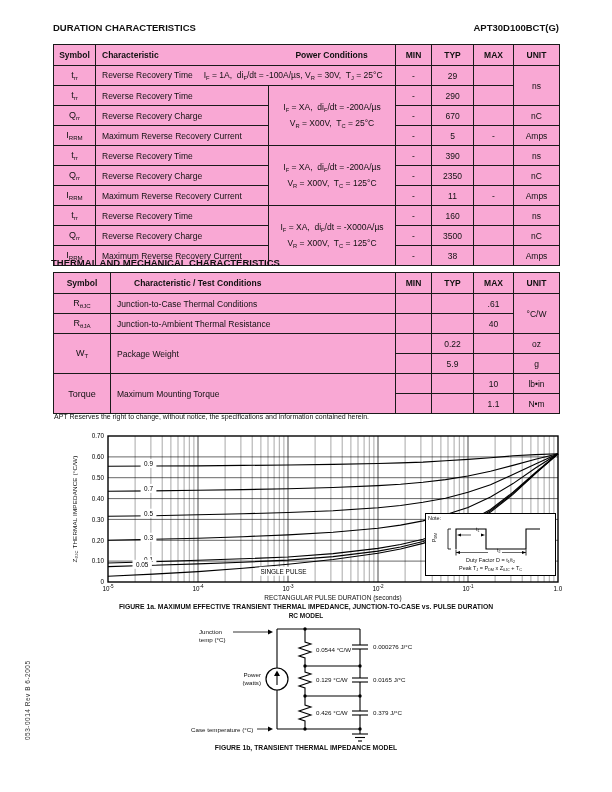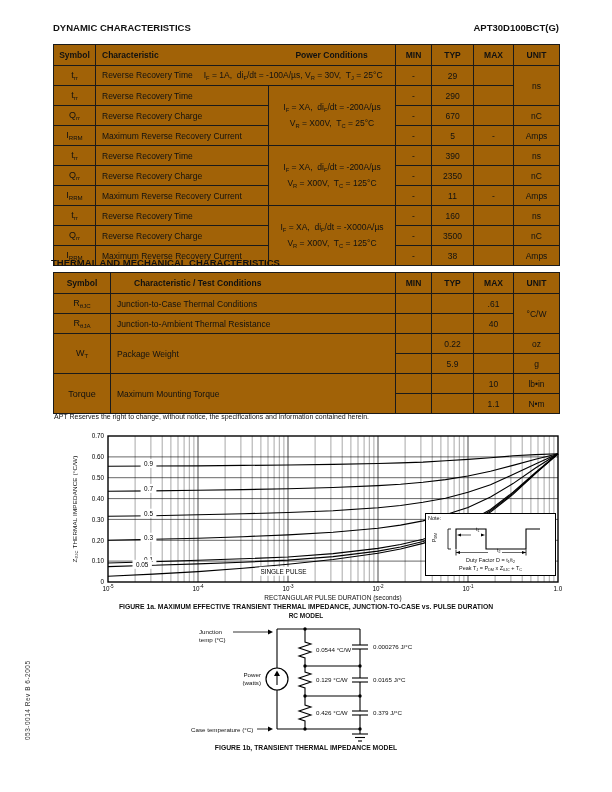--- a/index.html
+++ b/index.html
@@ -5,21 +5,21 @@
   html,body{margin:0;padding:0}
   body{width:612px;height:792px;background:#fff;color:#111;
        font-family:"Liberation Sans","DejaVu Sans",sans-serif;position:relative;overflow:hidden}
   .abs{position:absolute}
   sub{font-size:0.68em;vertical-align:-0.3em}
 
   
   #hdr{left:53px;top:22px;width:506px;display:flex;justify-content:space-between;font-weight:bold;font-size:9.5px}
 
   
-  table{border-collapse:collapse;table-layout:fixed;width:506px;background:#a16207}
+  table{border-collapse:collapse;table-layout:fixed;width:506px;background:#f9a8d4}
   td{border:1px solid #1a1a1a;font-size:8.5px;height:19px;padding:0 3px;color:#111}
   table{border:1.5px solid #1a1a1a}
   td.sym{text-align:center;font-size:9px;padding:0}
   td.num{text-align:center;padding:0}
   td.lbl{padding-left:6px}
   td.cond{text-align:center;line-height:1.7;padding:0}
   td.hd{font-weight:bold;height:20px;text-align:center;padding:0}
   td.hd-l{font-weight:bold;height:20px;text-align:left;padding-left:23px}
   .hflex{display:flex;align-items:center}
   .hflex .c1{flex:1;text-align:left;padding-left:6px}
@@ -53,21 +53,21 @@
   #circ{left:185px;top:622px}
   #cap1b{left:0;top:744px;width:612px;text-align:center;font-weight:bold;font-size:6.8px}
 
   #sidenote{left:24px;top:740px;transform:rotate(-90deg);transform-origin:0 0;
             font-size:6.5px;color:#333;white-space:nowrap;letter-spacing:0.5px}
 </style>
 </head>
 <body>
 
 <div id="hdr" class="abs">
-  <span>DYNAMIC CHARACTERISTICS</span>
+  <span>DURATION CHARACTERISTICS</span>
   <span>APT30D100BCT(G)</span>
 </div>
 
 <table id="dyntbl" class="abs">
   <colgroup>
       <col style="width:42px">
       <col style="width:173px">
       <col style="width:127px">
       <col style="width:36px">
       <col style="width:42px">

